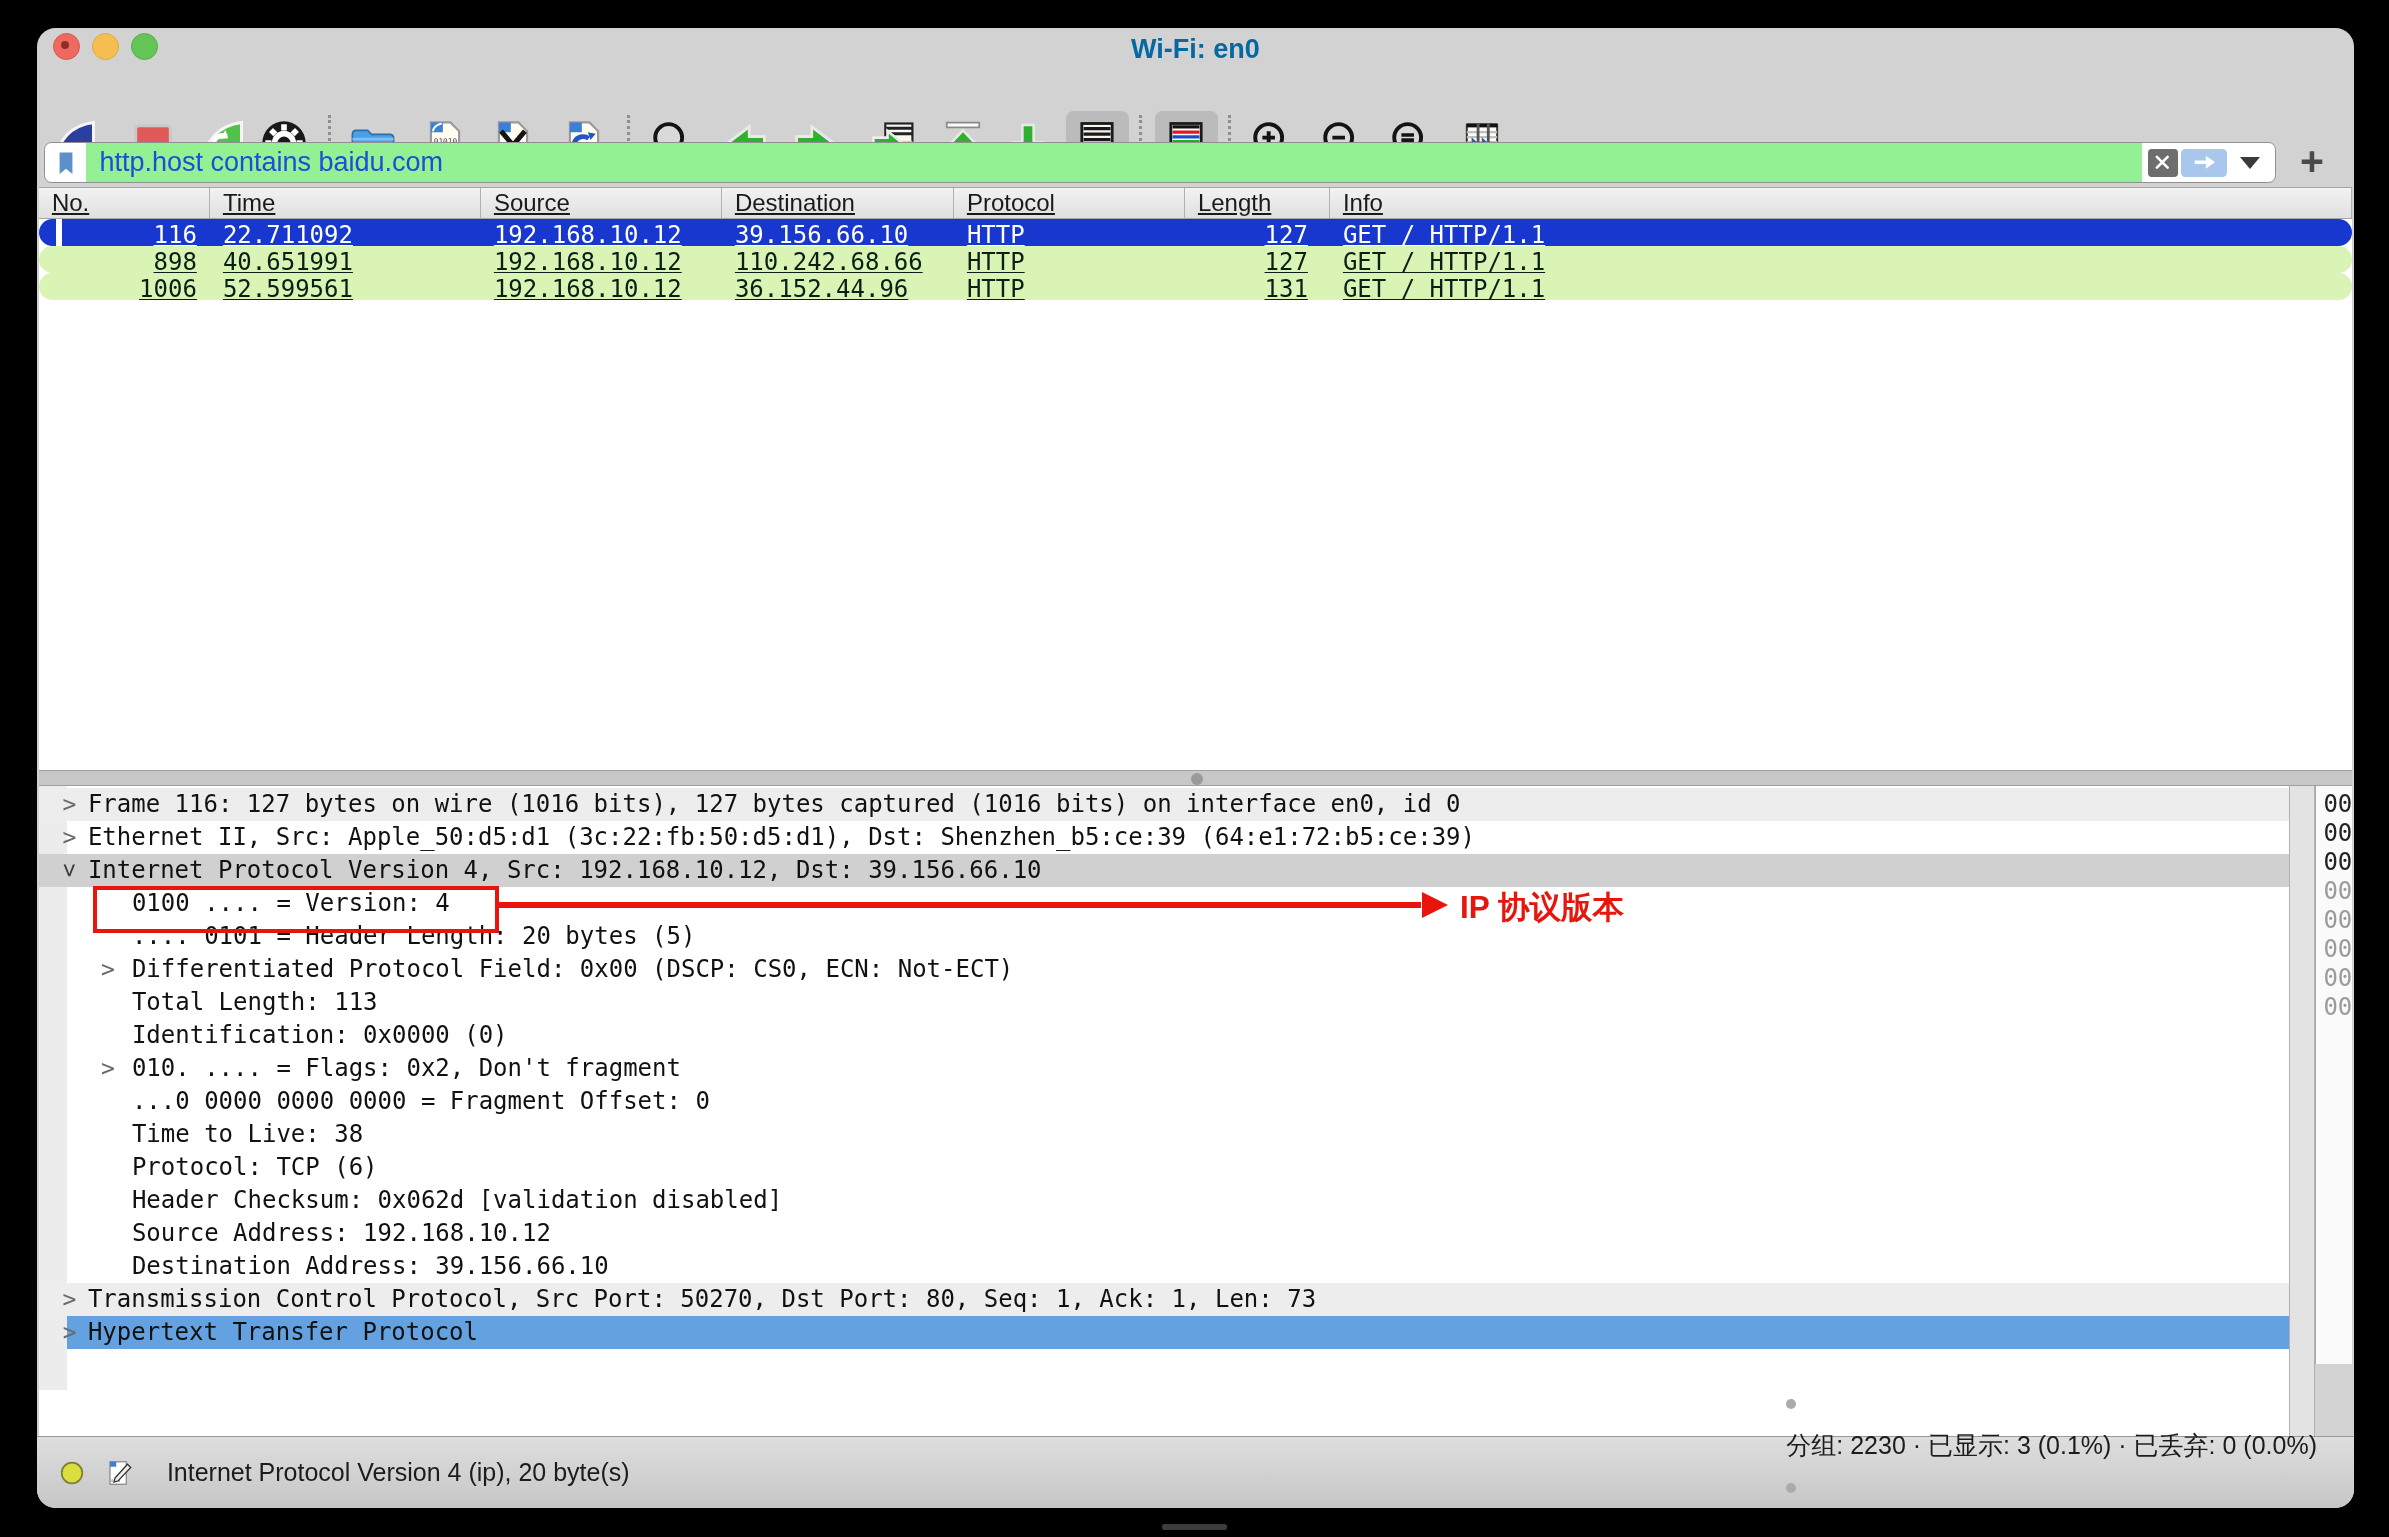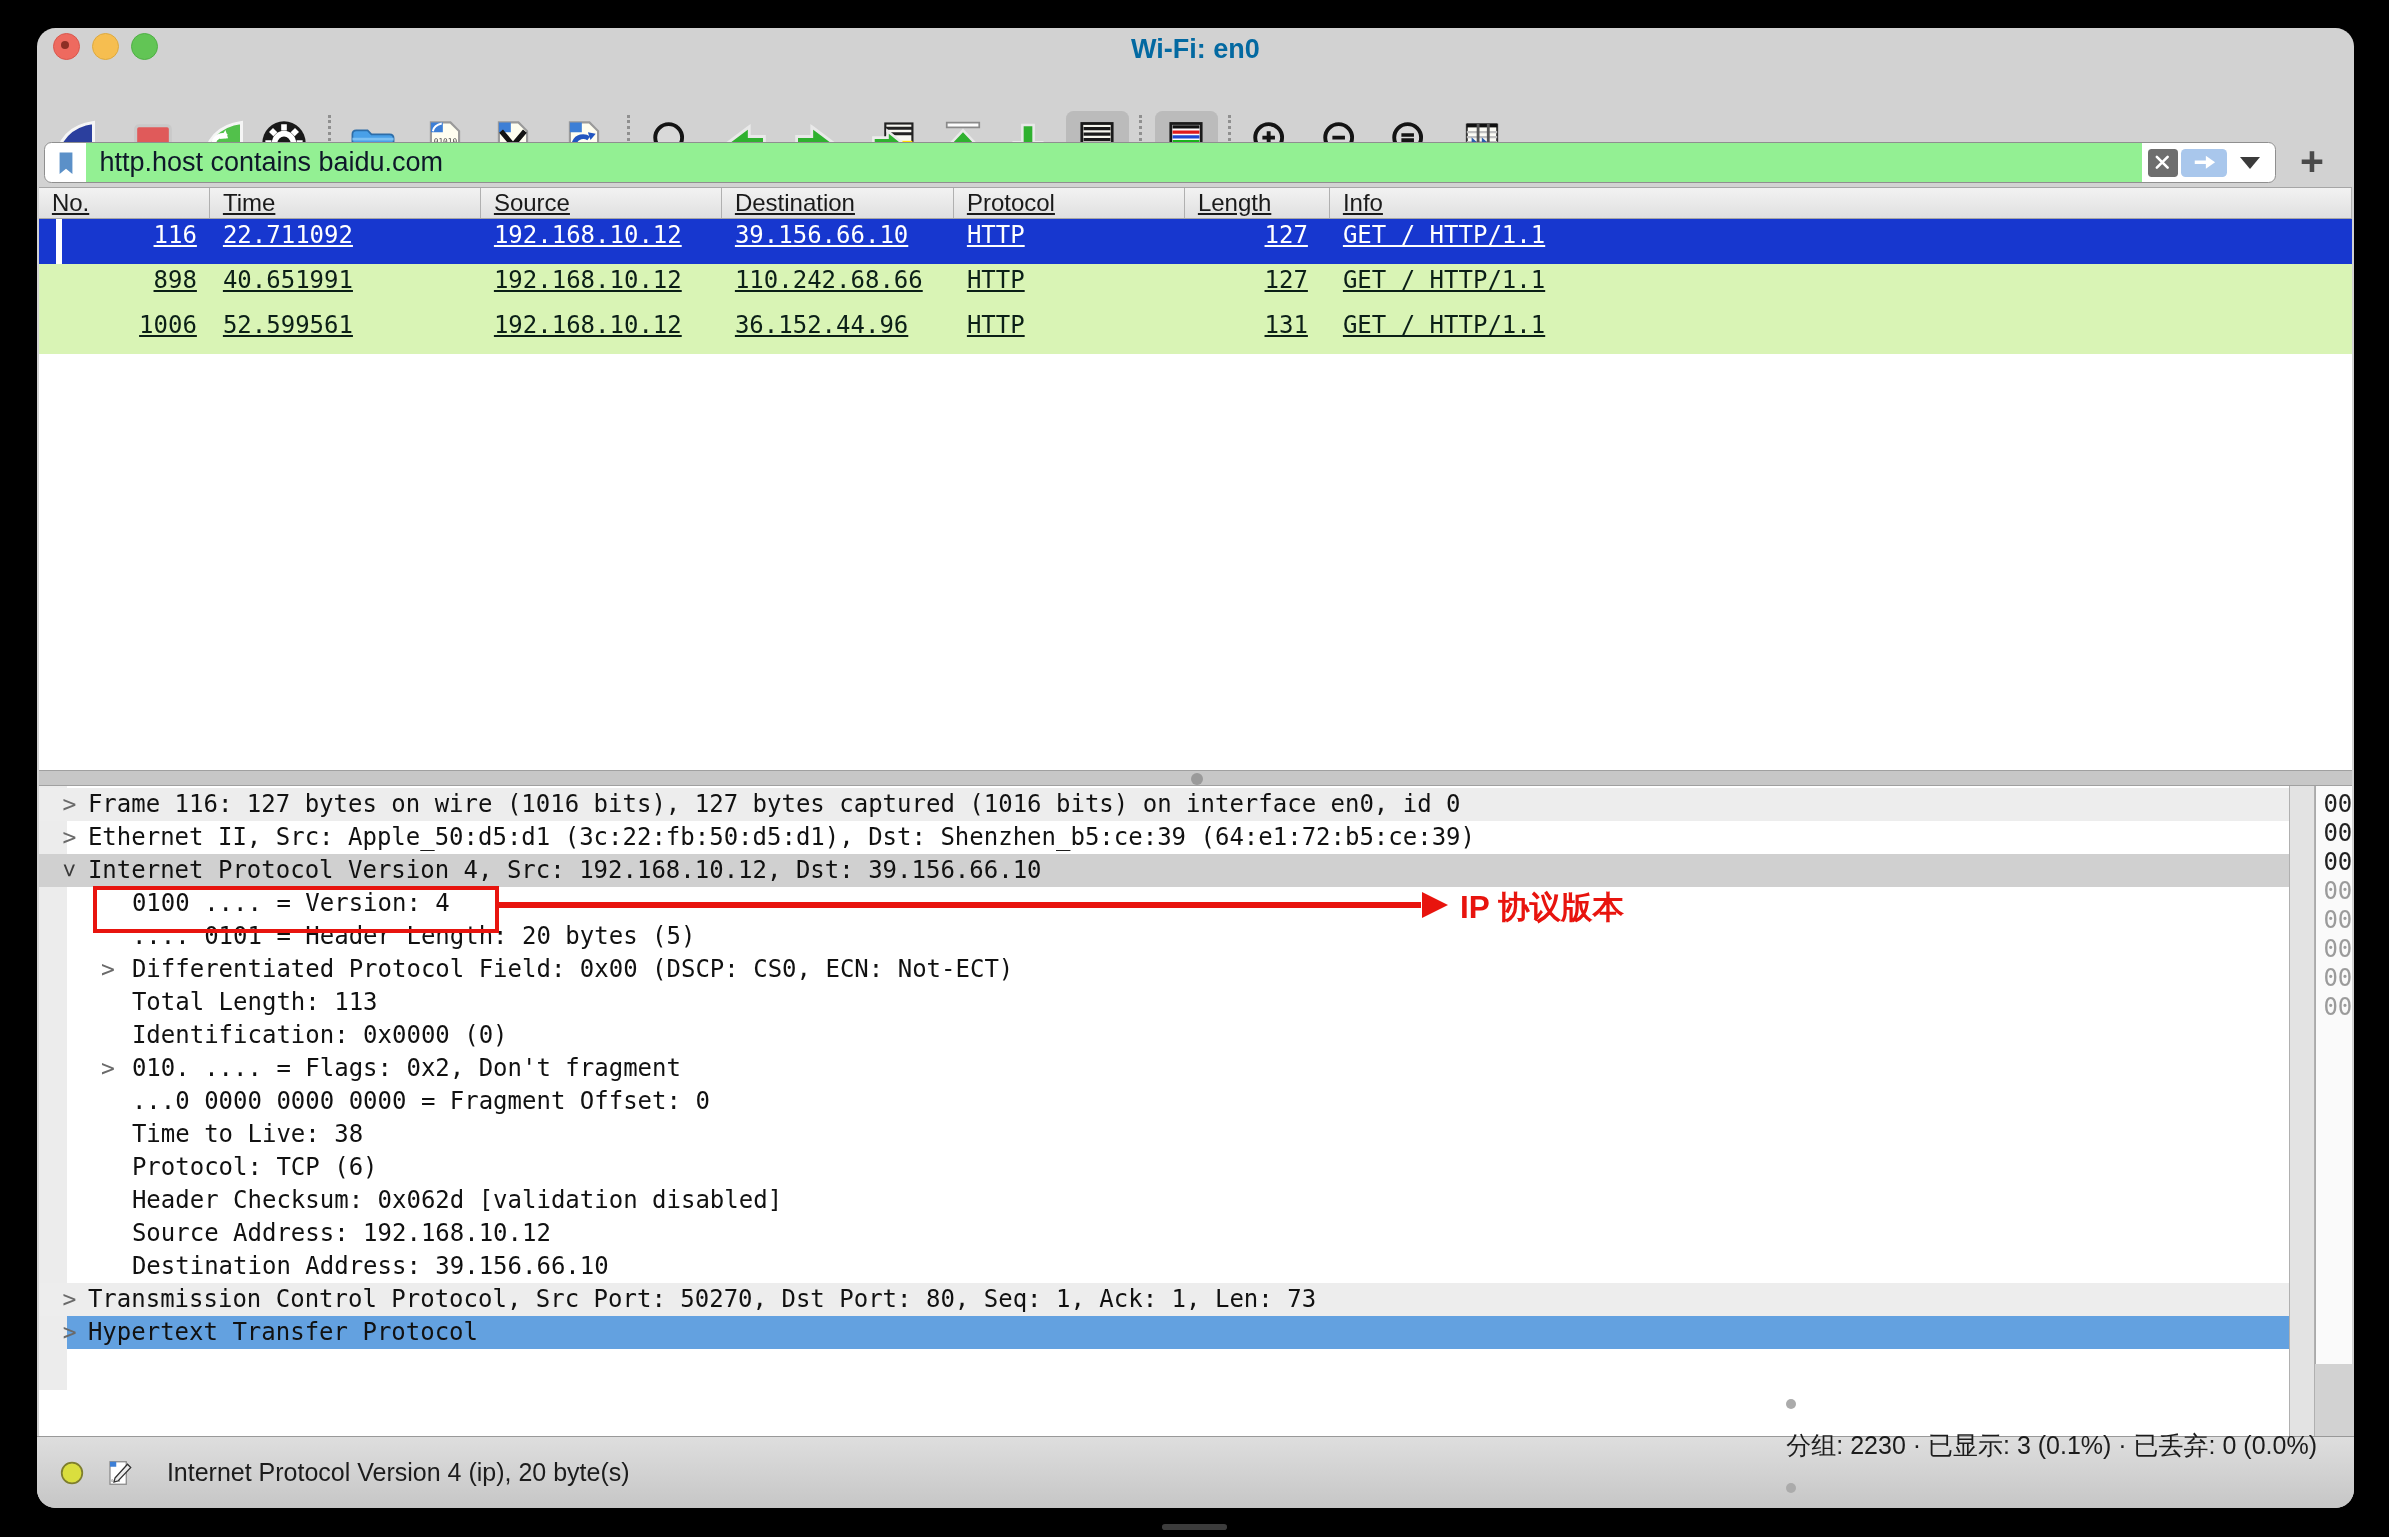--- a/index.html
+++ b/index.html
@@ -24,40 +24,40 @@
   .tbtn svg{width:100%;height:100%;}
   .pressedbg{position:absolute;top:44px;width:63px;height:63px;border-radius:7.4px;background:#bbbbbb;}
   .tsep{position:absolute;top:48px;height:56px;width:0;border-left:3.7px dotted #8f8f8f;}
 
   
   .filterbar{position:absolute;left:7.4px;top:114px;width:2232px;height:41px;background:#ffffff;
              border:1.9px solid #8f8f8f;border-radius:7.4px;box-sizing:border-box;display:flex;align-items:center;}
   .fb-bookmark{width:41px;height:100%;display:flex;align-items:center;justify-content:center;flex:0 0 auto;}
   .fb-bookmark svg{width:28px;height:28px;}
   .fb-green{flex:1 1 auto;height:100%;background:#93f093;display:flex;align-items:center;}
-  .fb-input{border:none;outline:none;background:transparent;width:100%;font-size:27px;color:#0f172a;
+  .fb-input{border:none;outline:none;background:transparent;width:100%;font-size:27px;color:#1d4ed8;
             font-family:"Liberation Sans",sans-serif;padding:0 6px 0 13px;}
   .fb-clear{width:30px;height:28px;background:#6e6e6e;border-radius:3.7px;margin:0 3.7px 0 5.6px;flex:0 0 auto;
             display:flex;align-items:center;justify-content:center;}
   .fb-clear svg{width:18.5px;height:18.5px;}
   .fb-apply{width:46px;height:28px;background:#a9c7ec;border-radius:4.6px;flex:0 0 auto;
             display:flex;align-items:center;justify-content:center;}
   .fb-apply svg{width:28px;height:18.5px;}
   .fb-caret{width:0;height:0;border-left:10.2px solid transparent;border-right:10.2px solid transparent;
             border-top:12px solid #3a3a3a;margin:0 15px 0 13px;flex:0 0 auto;}
   .fb-add{position:absolute;left:2252px;top:111px;width:46px;height:46px;font-size:41px;color:#4a4a4a;
           text-align:center;line-height:44px;font-weight:bold;}
 
   
   .pgrid{display:grid;grid-template-columns:171px 271px 241px 232px 231px 145px 1fr;text-decoration:underline;}
   .plist{position:absolute;left:1.9px;top:159px;width:2313px;height:583px;background:#ffffff;}
   .phdr{height:32px;background:linear-gradient(#f2f2f2,#e0e0e0);border-top:0.9px solid #a6a6a6;
         border-bottom:0.9px solid #a6a6a6;box-sizing:border-box;font-size:24px;color:#1a1a1a;}
   .phdr>div{border-right:1.9px solid #b0b0b0;padding-left:13px;line-height:30px;overflow:hidden;white-space:nowrap;}
-  .prow{height:45px;font-family:"DejaVu Sans Mono",monospace;font-size:24px;line-height:33px;white-space:nowrap;}
+  .prow{height:27px;font-family:"DejaVu Sans Mono",monospace;font-size:24px;line-height:33px;white-space:nowrap;border-radius:14px;}
   .prow>div{overflow:hidden;}
   .c-no{text-align:right;padding-right:13px;}
   .c-pad{padding-left:13px;}
   .c-len{text-align:right;padding-right:22px;}
   .row-sel{background:#1737cf;color:#ffffff;position:relative;}
   .row-sel::before{content:"";position:absolute;left:16.7px;top:0;width:6.5px;height:100%;background:#ffffff;}
   .row-http{background:#d9f4b5;color:#0b1f17;}
 
   
   .splitter{position:absolute;left:1.9px;top:742px;width:2313px;height:15.7px;background:#c7c7c7;

